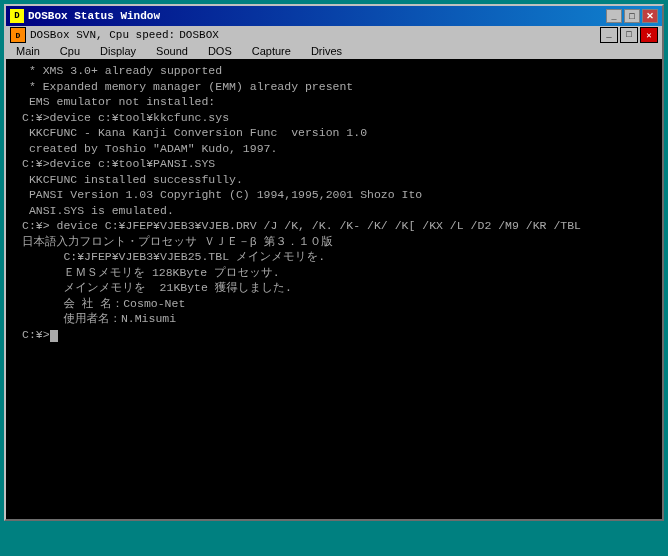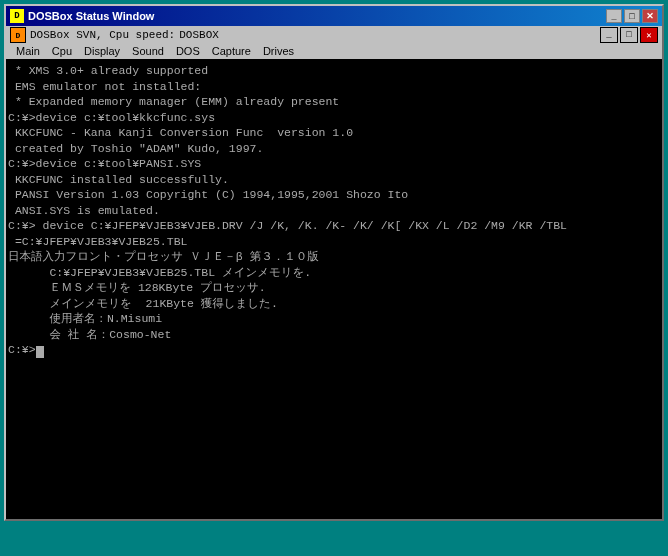--- a/index.html
+++ b/index.html
@@ -41,21 +41,21 @@
       align-items: center;
       justify-content: center;
       font-size: 9px;
       font-weight: bold;
       color: #000;
     }
 
     .title-text {
       color: white;
       font-size: 11px;
-      font-family: Liberation Sans, sans-serif;
+      font-family: Liberation Mono, monospace;
       font-weight: bold;
     }
 
     .title-buttons {
       display: flex;
       gap: 2px;
     }
 
     .title-btn {
       width: 16px;
@@ -117,21 +117,21 @@
       padding: 1px 6px;
       font-size: 11px;
       font-family: Arial, sans-serif;
       color: #000;
       cursor: pointer;
     }
 
     .terminal {
       background: #000000;
       color: #aaaaaa;
-      padding: 4px 2px;
+      padding: 4px 16px;
       font-size: 11.5px;
       font-family: 'Courier New', Courier, monospace;
       line-height: 1.35;
       height: 460px;
       overflow: hidden;
     }
 
     .terminal .line {
       white-space: pre;
       display: block;
@@ -161,21 +161,21 @@
       align-items: center;
       padding: 1px 4px;
       gap: 4px;
     }
 
     .row2 {
       display: flex;
       align-items: center;
       background: #c0c0c0;
       padding: 0 4px 1px 4px;
-      gap: 0;
+      gap: 8px;
     }
 
     .dosbox-icon {
       width: 16px;
       height: 16px;
       background: #ff8800;
       font-size: 8px;
       color: black;
       display: flex;
       align-items: center;
@@ -221,35 +221,34 @@
       <div class="menu-item">Sound</div>
       <div class="menu-item">DOS</div>
       <div class="menu-item">Capture</div>
       <div class="menu-item">Drives</div>
     </div>
   </div>
 
   <div class="terminal" id="terminal-area">
   <span class="line"> * XMS 3.0+ already supported</span>
       <span class="line"></span>
+      <span class="line"> * Expanded memory manager (EMM) already present</span>
       <span class="line"> EMS emulator not installed:</span>
-      <span class="line"> * Expanded memory manager (EMM) already present</span>
       <span class="line">C:¥&gt;device c:¥tool¥kkcfunc.sys</span>
       <span class="line"> KKCFUNC - Kana Kanji Conversion Func  version 1.0</span>
       <span class="line"> created by Toshio "ADAM" Kudo, 1997.</span>
       <span class="line">C:¥&gt;device c:¥tool¥PANSI.SYS</span>
       <span class="line"> KKCFUNC installed successfully.</span>
       <span class="line"></span>
       <span class="line"> PANSI Version 1.03 Copyright (C) 1994,1995,2001 Shozo Ito</span>
       <span class="line"> ANSI.SYS is emulated.</span>
       <span class="line">C:¥&gt; device C:¥JFEP¥VJEB3¥VJEB.DRV /J /K, /K. /K- /K/ /K[ /KX /L /D2 /M9 /KR /TBL</span>
-      <span class="line"> =C:¥JFEP¥VJEB3¥VJEB25.TBL</span>
       <span class="line"></span>
       <span class="line">日本語入力フロント・プロセッサ ＶＪＥ－β 第３．１０版</span>
       <span class="line">      C:¥JFEP¥VJEB3¥VJEB25.TBL メインメモリを.</span>
       <span class="line">      ＥＭＳメモリを 128KByte プロセッサ.</span>
       <span class="line">      メインメモリを  21KByte 獲得しました.</span>
+      <span class="line">      会 社 名：Cosmo-Net</span>
       <span class="line">      使用者名：N.Misumi</span>
-      <span class="line">      会 社 名：Cosmo-Net</span>
       <span class="line"></span>
       <span class="line">C:¥&gt;<span class="cursor"></span></span>
     </div>
 </div>
 
 </body></html>

